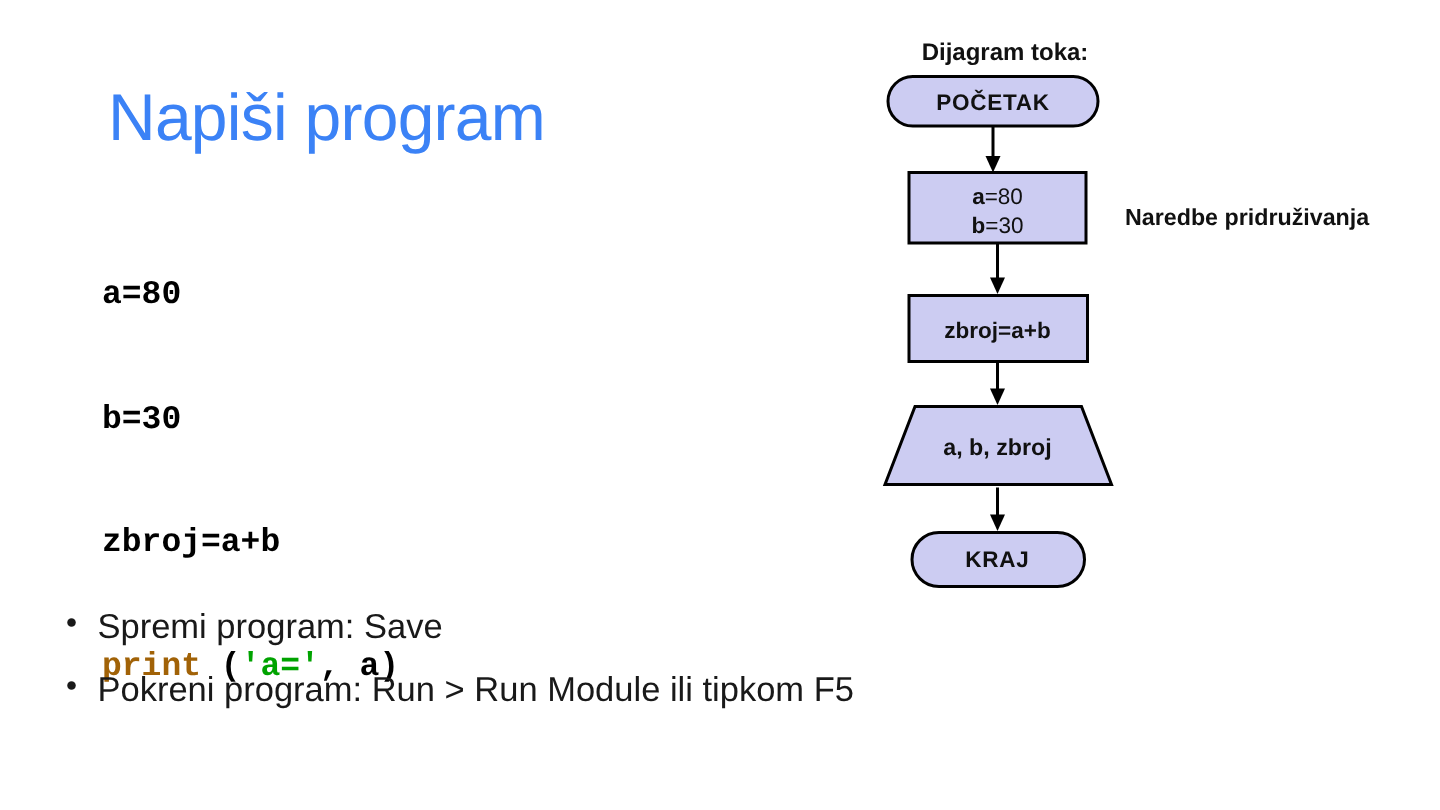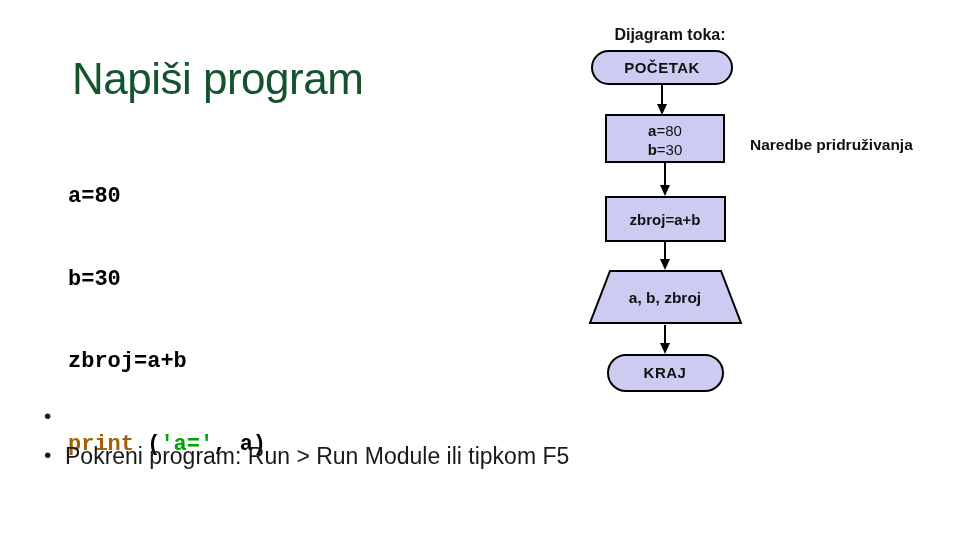--- a/index.html
+++ b/index.html
@@ -6,21 +6,21 @@
   body {
     width: 960px; height: 540px;
     background: #ffffff;
     font-family: "Liberation Sans", sans-serif;
     overflow: hidden; position: relative;
   }
   .slide { position: absolute; left: 0; top: 0; width: 960px; height: 540px; background: #ffffff; }
 
   .title {
     position: absolute; left: 72px; top: 54px;
-    font-size: 44px; font-weight: 300; color: #14532d;
+    font-size: 44px; font-weight: 300; color: #3b82f6;
     letter-spacing: -0.5px; white-space: nowrap;
   }
 
   .code {
     position: absolute; left: 68px; top: 128px;
     font-family: "Liberation Mono", "DejaVu Sans Mono", monospace;
     font-weight: bold; font-size: 22px; line-height: 27.5px;
     color: #000000; white-space: pre;
   }
   .code .kw  { color: #a16207; }
@@ -93,20 +93,21 @@
       <polygon points="665,354 660,343 670,343" fill="#000000"></polygon>
     </g>
 
     <rect x="608" y="355" width="115" height="36" rx="18" ry="18" fill="#ccccf2" stroke="#000000" stroke-width="2"></rect>
     <text class="fc-text" x="665" y="378" text-anchor="middle" font-size="15" font-weight="600" letter-spacing="0.5">KRAJ</text>
   </svg>
 
   <div class="bullets">
     <div class="bullet-line">
       <span class="bullet-marker">•</span>
+      <span>Spremi program: Save</span>
     </div>
     <div class="bullet-line">
       <span class="bullet-marker">•</span>
       <span>Pokreni program: Run &gt; Run Module ili tipkom F5</span>
     </div>
   </div>
 
 </div>
 
 </body></html>

